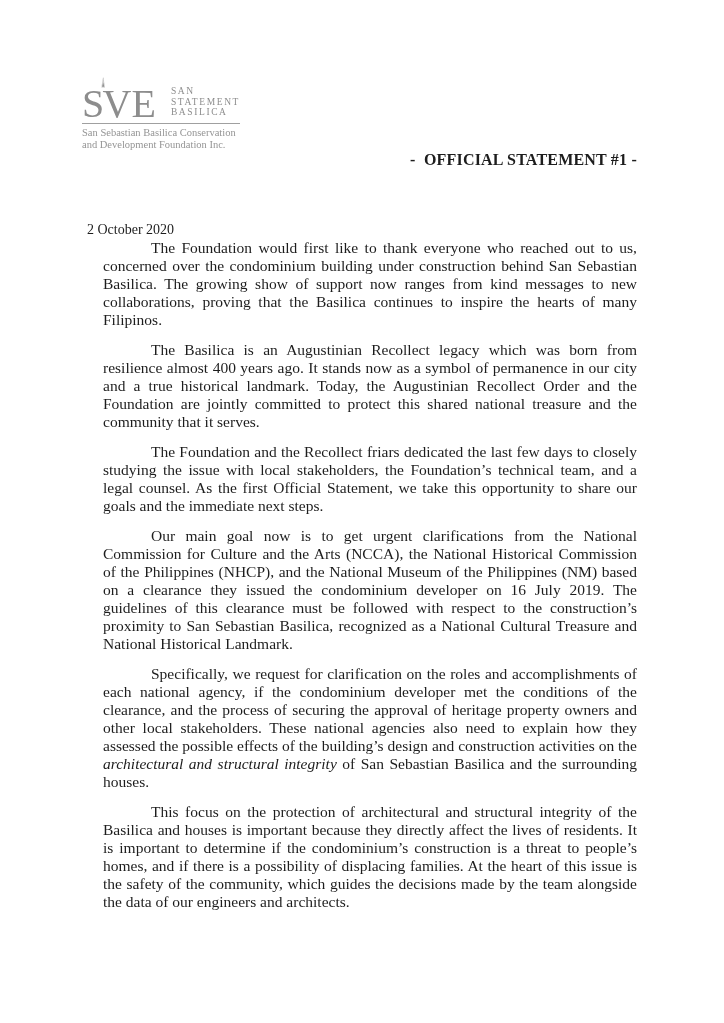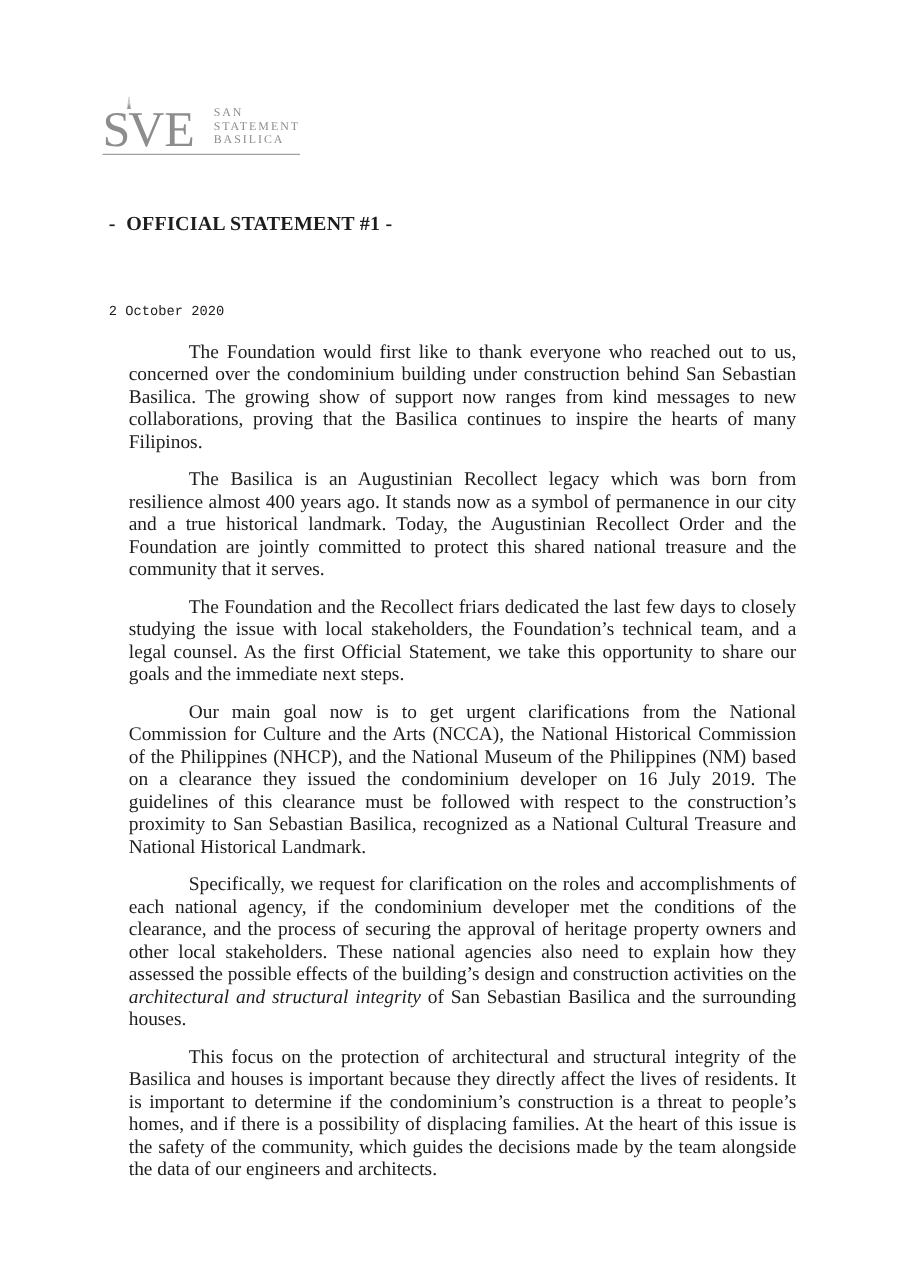--- a/index.html
+++ b/index.html
@@ -49,34 +49,31 @@
   .logo-sub {
     font-size: 10.5px;
     line-height: 1.12;
     color: #949494;
     font-family: "Liberation Serif", serif;
     white-space: nowrap;
   }
 
   
   .doc-title {
-    margin-top: 47px;
-    text-align: left;
+    text-align: right;
     font-weight: bold;
     font-size: 16px;
     line-height: 18px;
     white-space: pre;
     letter-spacing: 0.2px;
   }
   .doc-date {
     margin-top: 52px;
-    margin-bottom: 14px;
-    font-size: 11px;
+    font-size: 14px;
     line-height: 18px;
-    font-family: Liberation Mono, monospace;
   }
   .para {
     margin: 0 0 12px 16px;
     font-size: 15.5px;
     line-height: 18px;
     text-align: justify;
     text-indent: 48px;
   }
   .para em { font-style: italic; }
 </style>
@@ -111,20 +108,24 @@
         </g>
       </svg>
       <span class="logo-letter">VE</span>
       <div class="logo-right">
         <div>SAN</div>
         <div>STATEMENT</div>
         <div>BASILICA</div>
       </div>
     </div>
     <hr class="logo-rule">
+    <div class="logo-sub">
+      <div>San Sebastian Basilica Conservation</div>
+      <div>and Development Foundation Inc.</div>
+    </div>
   </div>
 
   <div class="doc-title">-  OFFICIAL STATEMENT #1 -</div>
 
   <div class="doc-date">2 October 2020</div>
 
   <p class="para">The Foundation would first like to thank everyone who reached out to us, concerned over the condominium building under construction behind San Sebastian Basilica. The growing show of support now ranges from kind messages to new collaborations, proving that the Basilica continues to inspire the hearts of many Filipinos.</p>
   <p class="para">The Basilica is an Augustinian Recollect legacy which was born from resilience almost 400 years ago. It stands now as a symbol of permanence in our city and a true historical landmark. Today, the Augustinian Recollect Order and the Foundation are jointly committed to protect this shared national treasure and the community that it serves.</p>
   <p class="para">The Foundation and the Recollect friars dedicated the last few days to closely studying the issue with local stakeholders, the Foundation’s technical team, and a legal counsel. As the first Official Statement, we take this opportunity to share our goals and the immediate next steps.</p>
   <p class="para">Our main goal now is to get urgent clarifications from the National Commission for Culture and the Arts (NCCA), the National Historical Commission of the Philippines (NHCP), and the National Museum of the Philippines (NM) based on a clearance they issued the condominium developer on 16 July 2019. The guidelines of this clearance must be followed with respect to the construction’s proximity to San Sebastian Basilica, recognized as a National Cultural Treasure and National Historical Landmark.</p>

